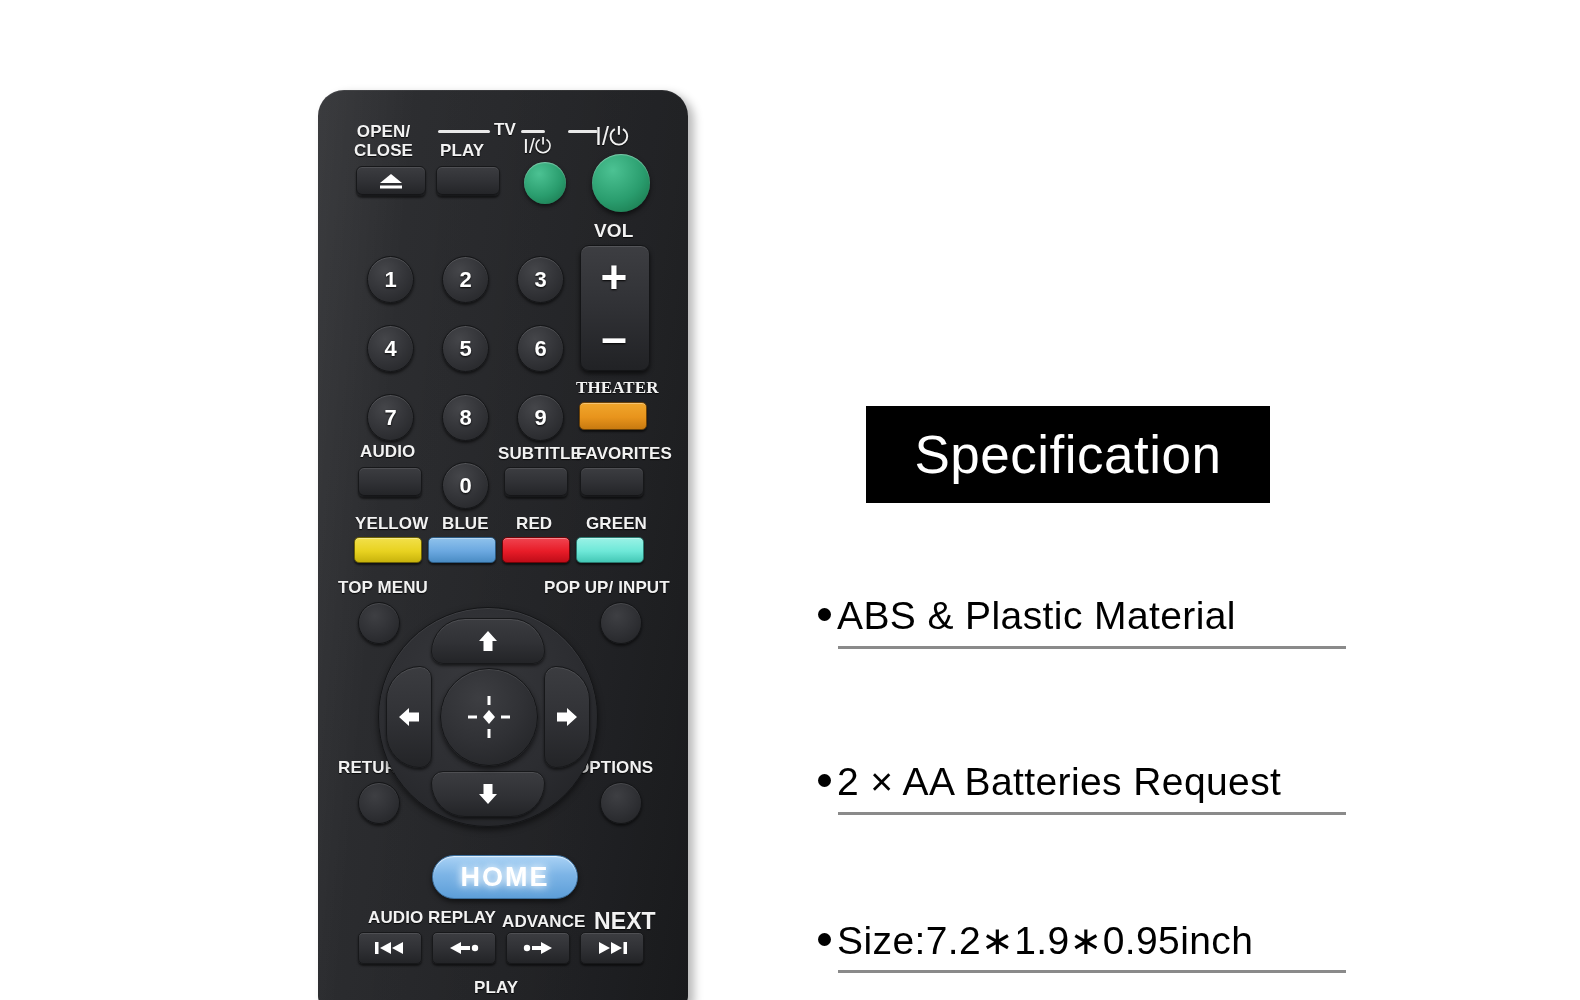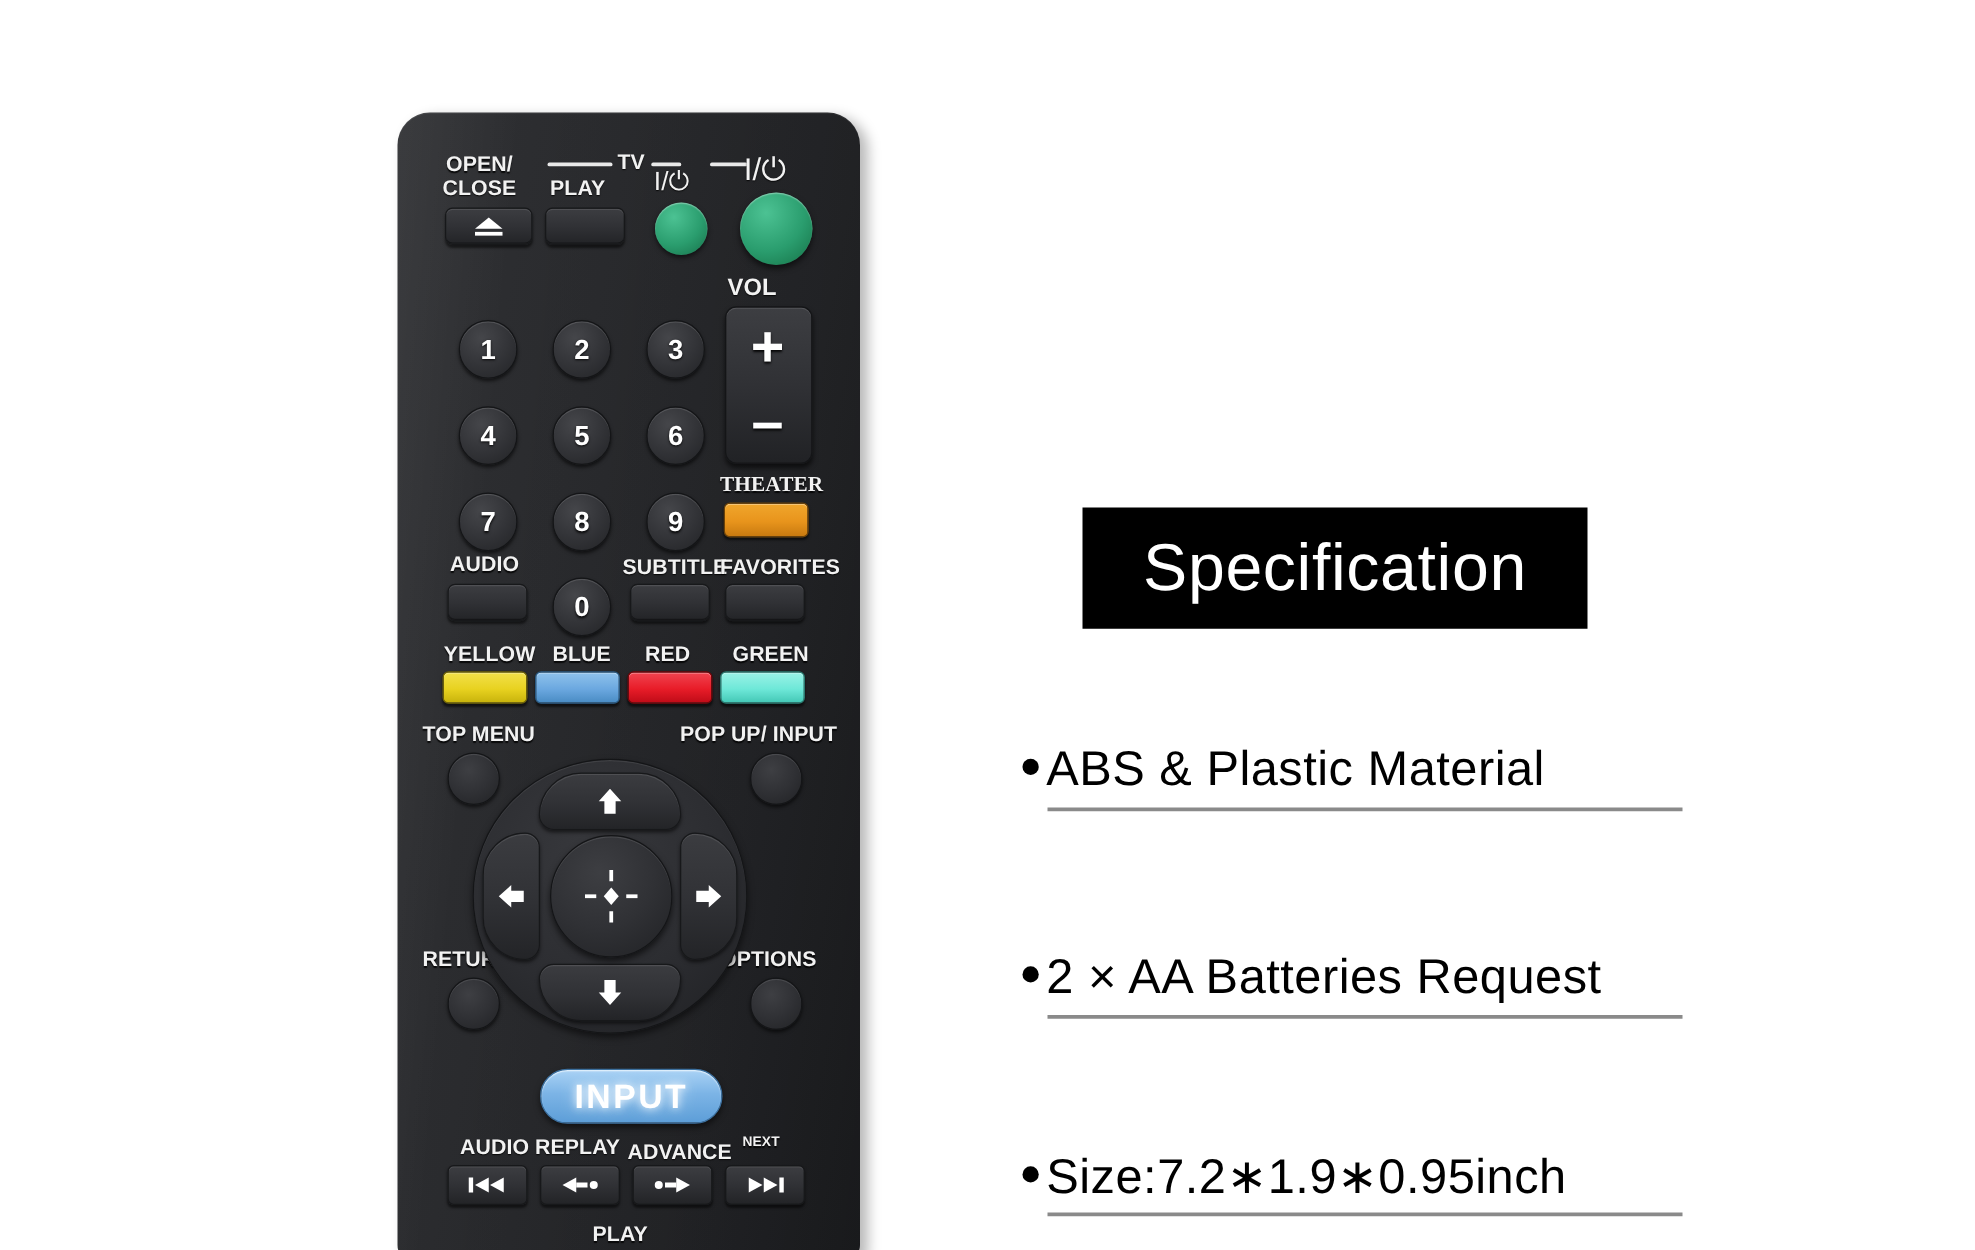--- a/index.html
+++ b/index.html
@@ -193,21 +193,21 @@
   <div class="lbl" style="left:205px;top:44px;font-size:21px;font-weight:normal;">I/⏻</div>
   <div style="position:absolute;left:206px;top:72px;width:42px;height:42px;border-radius:50%;
               background:radial-gradient(circle at 36% 28%,#4cc293 0%,#2a9d6e 55%,#177049 100%);
               box-shadow:0 2px 4px rgba(0,0,0,.6), inset 0 1px 1px rgba(255,255,255,.35);"></div>
 
   <div class="lbl" style="left:277px;top:32px;font-size:25px;font-weight:normal;">I/⏻</div>
   <div style="position:absolute;left:274px;top:64px;width:58px;height:58px;border-radius:50%;
               background:radial-gradient(circle at 36% 28%,#4cc293 0%,#2a9d6e 55%,#157045 100%);
               box-shadow:0 3px 5px rgba(0,0,0,.6), inset 0 1px 1px rgba(255,255,255,.35);"></div>
 
-  <div class="lbl" style="left:264px;top:130px;font-size:19px;">VOL</div>
+  <div class="lbl" style="left:276px;top:130px;font-size:19px;">VOL</div>
   <div id="vol-rocker" style="left:262px;top:155px;width:68px;height:124px;"></div>
   <div class="volglyph" style="left:262px;top:158px;width:68px;height:58px;font-size:46px;">+</div>
   <div class="volglyph" style="left:262px;top:218px;width:68px;height:58px;font-size:46px;">–</div>
 
   <div class="cbtn" style="left:49px;top:166px;width:45px;height:45px;font-size:22px;">1</div>
   <div class="cbtn" style="left:124px;top:166px;width:45px;height:45px;font-size:22px;">2</div>
   <div class="cbtn" style="left:199px;top:166px;width:45px;height:45px;font-size:22px;">3</div>
 
   <div class="cbtn" style="left:49px;top:235px;width:45px;height:45px;font-size:22px;">4</div>
   <div class="cbtn" style="left:124px;top:235px;width:45px;height:45px;font-size:22px;">5</div>
@@ -288,21 +288,21 @@
   <div id="dpad-center" style="left:122px;top:578px;width:96px;height:96px;">
     <svg width="50" height="50" viewBox="0 0 50 50">
       <polygon points="25,18 31,25 25,32 19,25" fill="#ffffff"></polygon>
       <rect x="23.5" y="4" width="3" height="9" fill="#ffffff"></rect>
       <rect x="23.5" y="37" width="3" height="9" fill="#ffffff"></rect>
       <rect x="4" y="23.5" width="9" height="3" fill="#ffffff"></rect>
       <rect x="37" y="23.5" width="9" height="3" fill="#ffffff"></rect>
     </svg>
   </div>
 
-  <div id="home-btn" style="left:114px;top:765px;width:144px;height:42px;font-size:27px;">INPUT</div>
+  <div id="home-btn" style="left:114px;top:765px;width:144px;height:42px;font-size:27px;">HOME</div>
 
   <div class="lbl" style="left:50px;top:818px;font-size:17px;">AUDIO</div>
   <div class="tbtn" style="left:40px;top:842px;width:62px;height:30px;">
     <svg width="38" height="18" viewBox="0 0 38 18">
       <rect x="4" y="3" width="3.5" height="12" fill="#fff"></rect>
       <polygon points="20,3 20,15 9,9" fill="#fff"></polygon>
       <polygon points="32,3 32,15 21,9" fill="#fff"></polygon>
     </svg>
   </div>
 
@@ -317,21 +317,21 @@
 
   <div class="lbl" style="left:184px;top:822px;font-size:17px;">ADVANCE</div>
   <div class="tbtn" style="left:188px;top:842px;width:62px;height:30px;">
     <svg width="40" height="18" viewBox="0 0 40 18">
       <circle cx="9" cy="9" r="3.2" fill="#fff"></circle>
       <rect x="14" y="7" width="9" height="4" fill="#fff"></rect>
       <polygon points="34,9 23,3 23,15" fill="#fff"></polygon>
     </svg>
   </div>
 
-  <div class="lbl" style="left:276px;top:818px;font-size:11px;">NEXT</div>
+  <div class="lbl" style="left:276px;top:818px;font-size:23px;">NEXT</div>
   <div class="tbtn" style="left:262px;top:842px;width:62px;height:30px;">
     <svg width="38" height="18" viewBox="0 0 38 18">
       <polygon points="6,3 6,15 17,9" fill="#fff"></polygon>
       <polygon points="18,3 18,15 29,9" fill="#fff"></polygon>
       <rect x="30.5" y="3" width="3.5" height="12" fill="#fff"></rect>
     </svg>
   </div>
 
   <div class="lbl" style="left:156px;top:888px;font-size:17px;">PLAY</div>
 </div>

